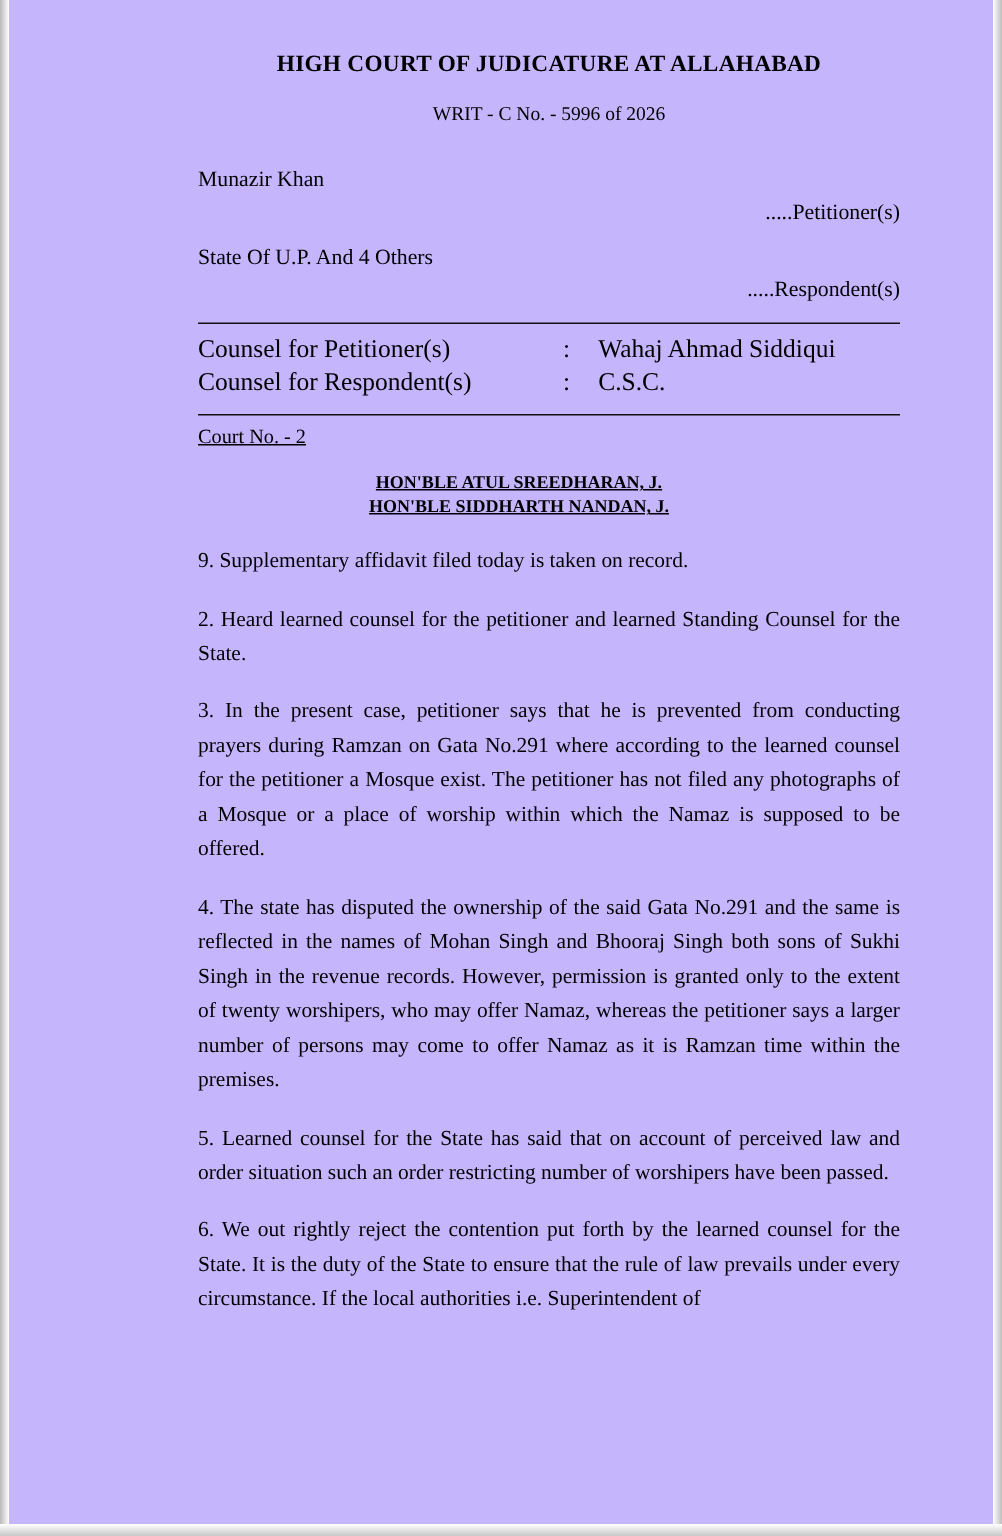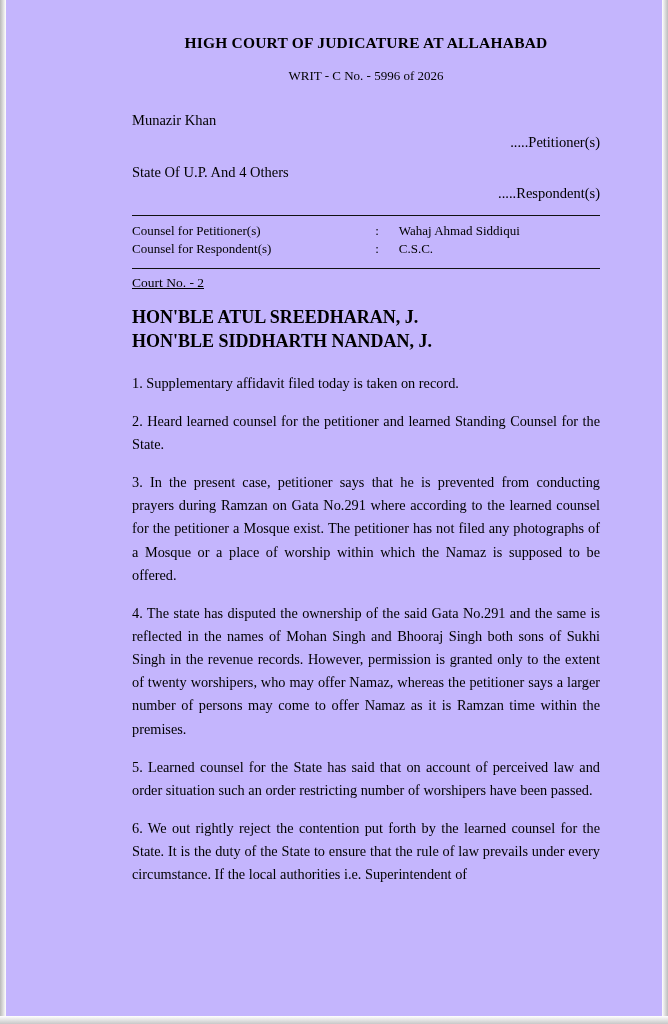--- a/index.html
+++ b/index.html
@@ -72,42 +72,43 @@
     padding-right: 90px;
   }
   .rule {
     border: none;
     border-top: 1px solid #111;
     margin: 10px 0 6px 0;
   }
   .counsel-table {
     width: 100%;
     border-collapse: collapse;
-    font-size: 13px;
+    font-size: 17px;
   }
   .counsel-table td {
     padding: 1px 0;
     vertical-align: top;
   }
   .counsel-label { width: 52%; }
   .counsel-colon { width: 5%; }
   .counsel-value { width: 43%; }
   .court-no {
     font-size: 13.5px;
     font-weight: normal;
     text-decoration: underline;
     margin: 6px 0 14px 0;
   }
   .judges {
-    text-align: left;
+    text-align: center;
     font-weight: bold;
-    font-size: 18px;
+    font-size: 12px;
     line-height: 1.35;
     margin: 0 0 18px 0;
     padding-right: 40px;
+    text-decoration: underline;
   }
   .para {
     font-size: 14.3px;
     line-height: 1.62;
     text-align: justify;
     margin: 0 0 15px 0;
   }
 </style>
 </head>
 <body>
@@ -146,19 +147,19 @@
 
   <hr class="rule">
 
   <div class="court-no">Court No. - 2</div>
 
   <div class="judges">
     <div>HON'BLE ATUL SREEDHARAN, J.</div>
     <div>HON'BLE SIDDHARTH NANDAN, J.</div>
   </div>
 
-  <p class="para">1. Supplementary affidavit filed today is taken on record.</p>
+  <p class="para">9. Supplementary affidavit filed today is taken on record.</p>
   <p class="para">2. Heard learned counsel for the petitioner and learned Standing Counsel for the State.</p>
   <p class="para">3. In the present case, petitioner says that he is prevented from conducting prayers during Ramzan on Gata No.291 where according to the learned counsel for the petitioner a Mosque exist. The petitioner has not filed any photographs of a Mosque or a place of worship within which the Namaz is supposed to be offered.</p>
   <p class="para">4. The state has disputed the ownership of the said Gata No.291 and the same is reflected in the names of Mohan Singh and Bhooraj Singh both sons of Sukhi Singh in the revenue records. However, permission is granted only to the extent of twenty worshipers, who may offer Namaz, whereas the petitioner says a larger number of persons may come to offer Namaz as it is Ramzan time within the premises.</p>
   <p class="para">5. Learned counsel for the State has said that on account of perceived law and order situation such an order restricting number of worshipers have been passed.</p>
   <p class="para">6. We out rightly reject the contention put forth by the learned counsel for the State. It is the duty of the State to ensure that the rule of law prevails under every circumstance. If the local authorities i.e. Superintendent of</p>
 </div>
 
 </body></html>

